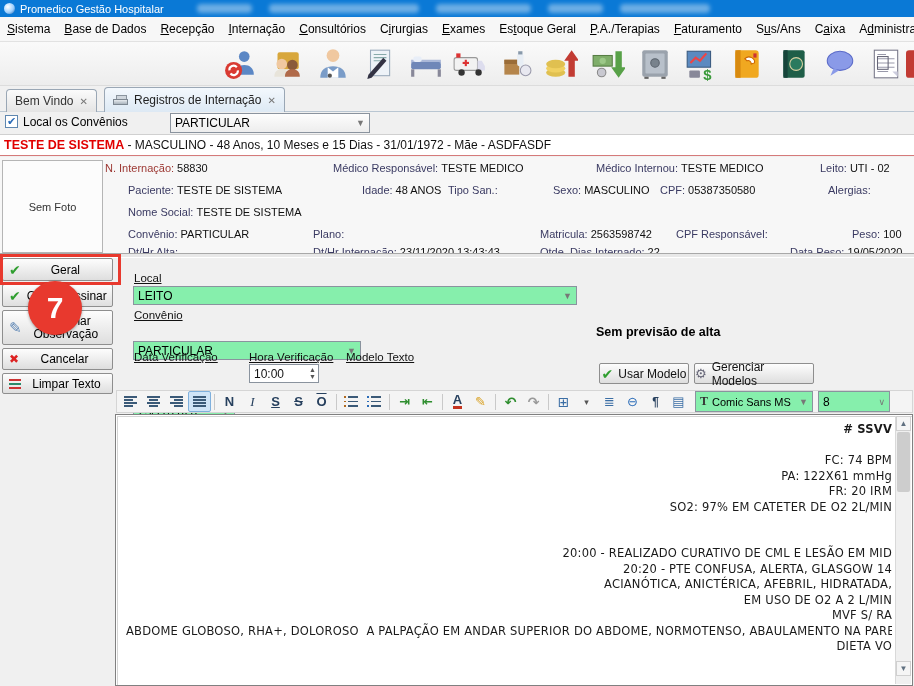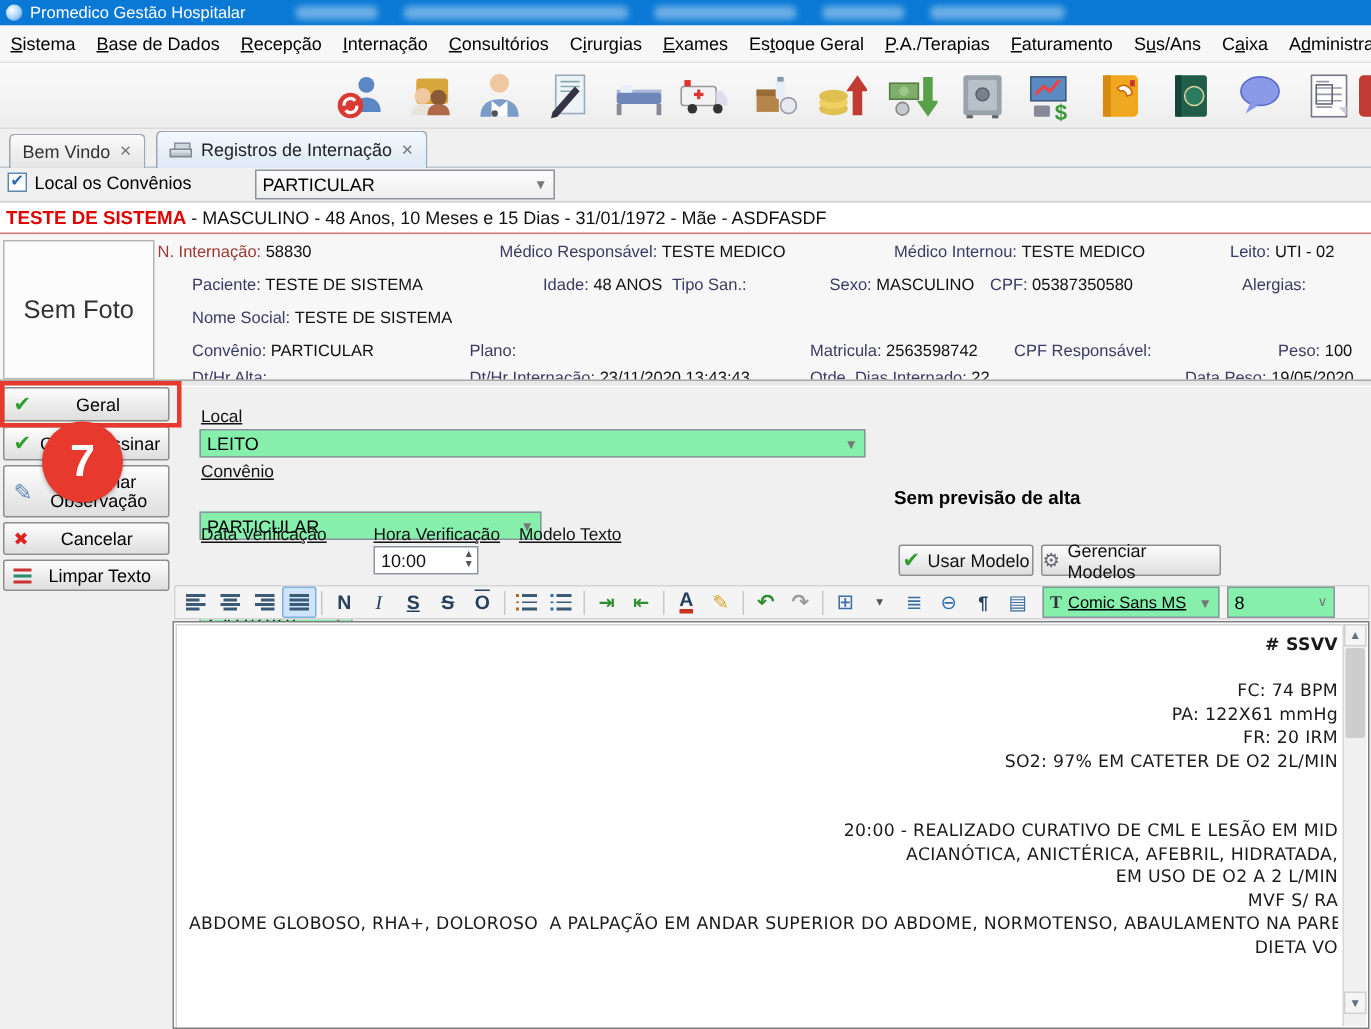--- a/index.html
+++ b/index.html
@@ -51,21 +51,21 @@
 
   
   #patient-header{left:0;top:134px;width:914px;height:22px;background:#fff;border-top:1px solid #d0d0d0;
                   border-bottom:1px solid #d57a7a;display:flex;align-items:center;padding-left:4px;box-sizing:border-box;}
   #patient-header .pname{color:#e10000;font-weight:bold;font-size:12.5px;}
   #patient-header .pdetails{color:#111;font-size:12px;white-space:pre;}
 
   
   #patient-panel{left:0;top:157px;width:914px;height:96px;background:#f7f7f7;}
   #photo-box{position:absolute;left:2px;top:3px;width:99px;height:91px;background:#fcfcfc;
-             border:1px solid #b5b5b5;display:flex;align-items:center;justify-content:center;color:#333;font-size:17px;}
+             border:1px solid #b5b5b5;display:flex;align-items:center;justify-content:center;color:#333;font-size:11px;}
   .cell{position:absolute;white-space:nowrap;font-size:11px;}
   .cell .lbl{color:#3a3a62;}
   .cell .val{color:#101010;margin-left:3px;}
   .cell.maroon .lbl{color:#9c3732;}
   #panel-sep{left:0;top:253px;width:914px;height:3px;border-top:1px solid #a8a8a8;border-bottom:1px solid #ffffff;background:#e8e8e8;}
 
   
   .side-btn{position:absolute;left:2px;width:111px;background:linear-gradient(#fdfdfd,#dedede);
             border:1px solid #8e8e8e;border-radius:2px;box-sizing:border-box;display:flex;align-items:center;
             font-size:12px;color:#000;padding-left:6px;gap:6px;}
@@ -515,39 +515,40 @@
     </div>
     <div class="ebtn">
       <span class="g-pil">¶</span>
     </div>
     <div class="ebtn">
       <span class="g-sav">▤</span>
     </div>
   </div>
 <div class="combo" id="font-combo">
   <span class="ff-icon">T</span>
-  <span style="font-size:11px;text-decoration:underline;">Comic Sans MS</span>
+  <span style="font-size:11px;">Comic Sans MS</span>
   <span class="caret">▼</span>
 </div>
 <div class="combo" id="size-combo">
   <span>8</span>
   <span class="caret">∨</span>
 </div>
 
 <div class="abs" id="editor">
   <div id="editor-lines">
       <div class="eline b"># SSVV</div>
       <div class="eline">&nbsp;</div>
       <div class="eline">FC: 74 BPM</div>
       <div class="eline">PA: 122X61 mmHg</div>
       <div class="eline">FR: 20 IRM</div>
       <div class="eline">SO2: 97% EM CATETER DE O2 2L/MIN</div>
       <div class="eline">&nbsp;</div>
       <div class="eline">&nbsp;</div>
       <div class="eline">20:00 - REALIZADO CURATIVO DE CML E LESÃO EM MID</div>
+      <div class="eline">20:20 - PTE CONFUSA, ALERTA, GLASGOW 14</div>
       <div class="eline">ACIANÓTICA, ANICTÉRICA, AFEBRIL, HIDRATADA,</div>
       <div class="eline">EM USO DE O2 A 2 L/MIN</div>
       <div class="eline">MVF S/ RA</div>
       <div class="eline">ABDOME GLOBOSO, RHA+, DOLOROSO  A PALPAÇÃO EM ANDAR SUPERIOR DO ABDOME, NORMOTENSO, ABAULAMENTO NA PARECE</div>
       <div class="eline">DIETA VO</div>
     </div>
   <div id="scrollbar">
     <div class="sb-btn" id="sb-up">▲</div>
     <div id="sb-thumb"></div>
     <div class="sb-btn" id="sb-down">▼</div>

